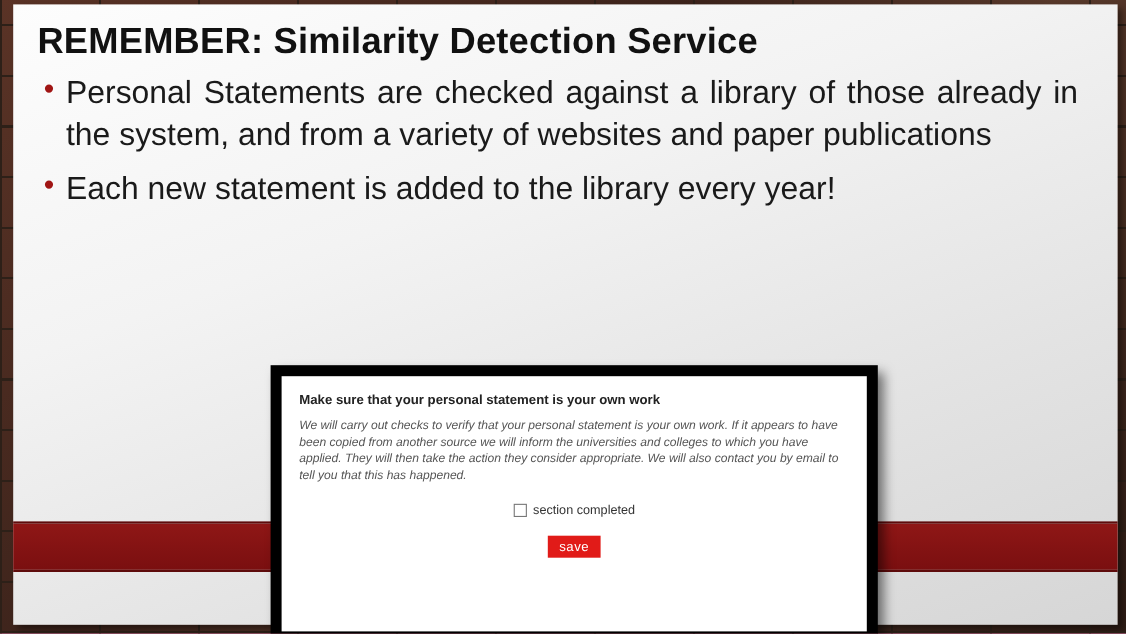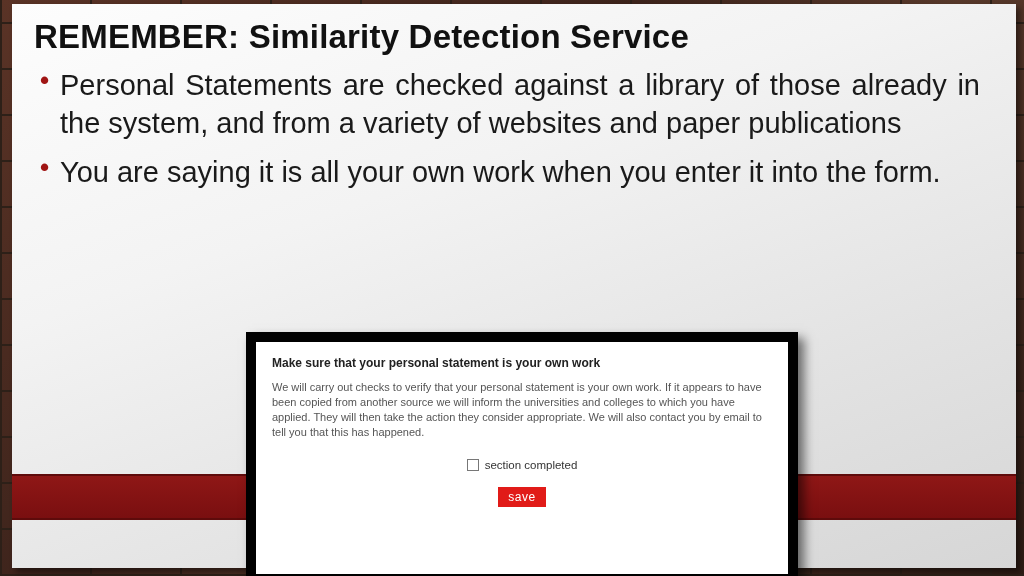--- a/index.html
+++ b/index.html
@@ -54,21 +54,21 @@
     box-shadow: 6px 6px 10px rgba(0,0,0,0.55);
   }
   .panel {
     width: 100%; height: 100%; background: #fff; padding: 14px 16px 10px 16px;
     font-family: Arial, Helvetica, sans-serif;
   }
   .panel-heading {
     font-size: 12px; font-weight: 700; color: #222; margin-bottom: 10px;
   }
   .panel-body {
-    font-size: 11px; color: #555; line-height: 1.35; margin-bottom: 18px;
+    font-size: 11px; color: #555; line-height: 1.35; margin-bottom: 18px; font-style: italic;
   }
   .panel-controls { text-align: center; }
   .chk-row { display: inline-flex; align-items: center; gap: 6px; font-size: 11.5px; color: #333; justify-content: flex-end; }
   .chk {
     width: 12px; height: 12px; border: 1px solid #777; background: #fff; display: inline-block;
   }
   .save-btn {
     display: block; margin: 12px auto 0 auto; width: 48px; height: 20px;
     background: #e11b18; color: #fff; font-size: 12px; font-weight: 400;
     line-height: 20px; text-align: center; letter-spacing: 0.5px;
@@ -82,21 +82,21 @@
   <div class="brick"></div>
   <div class="slide">
     <div class="redband"></div>
 
     <h1 class="title">
       <span class="lead">REMEMBER:</span><span> Similarity Detection Service</span>
     </h1>
 
     <ul class="bullets">
       <li>Personal Statements are checked against a library of those already in the system, and from a variety of websites and paper publications</li>
-      <li>You are saying it is all your own work when you enter it into the form.</li>
+      <li>Each new statement is added to the library every year!</li>
     </ul>
 
     <div class="panel-wrap">
       <div class="panel">
         <div class="panel-heading">Make sure that your personal statement is your own work</div>
         <div class="panel-body">We will carry out checks to verify that your personal statement is your own work. If it appears to have been copied from another source we will inform the universities and colleges to which you have applied. They will then take the action they consider appropriate. We will also contact you by email to tell you that this has happened.</div>
         <div class="panel-controls">
           <label class="chk-row">
             <span class="chk"></span>
             <span>section completed</span>

